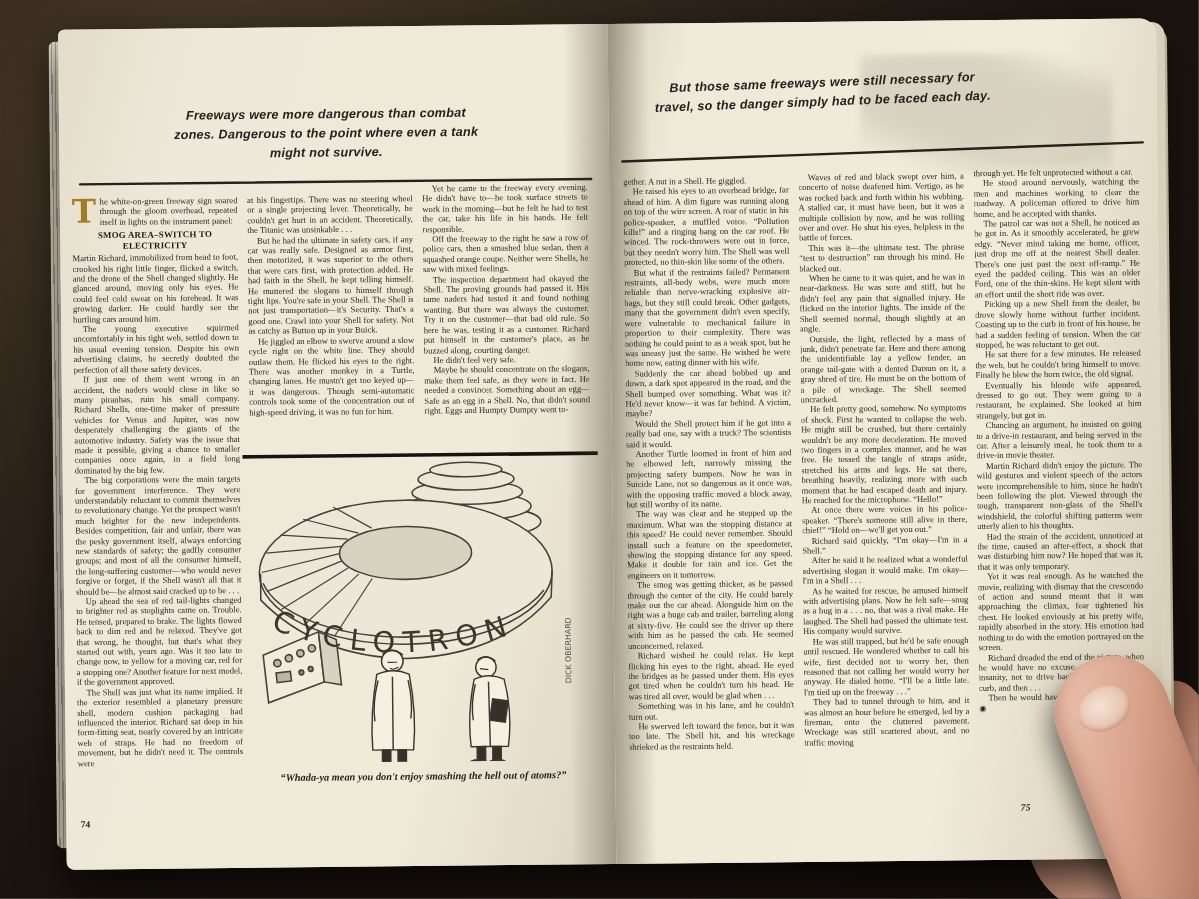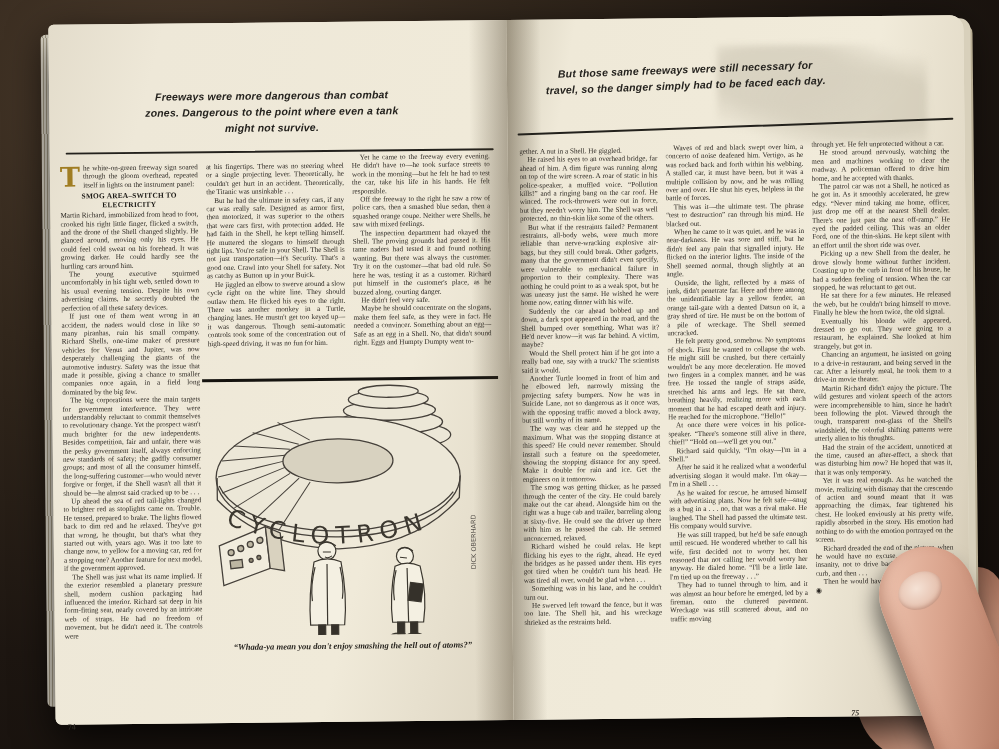--- a/index.html
+++ b/index.html
@@ -34,21 +34,21 @@
   .col p:first-child{text-indent:0;}
   .col[data-indent-first] p:first-child{text-indent:8px;}
   p.lead{margin:0;text-indent:0;}
   .dropcap{float:left;font-size:27px;line-height:23px;font-weight:bold;
     color:#a07d22;font-family:"DejaVu Serif",serif;margin:1px 3px 0 0;}
   h3.smog{margin:2px 0;font-size:7.4px;line-height:9px;text-align:center;
     font-weight:bold;color:#1d1b17;letter-spacing:.2px;}
   .cartoon{position:absolute;border-top:3px solid #15130f;background:transparent;}
   .caption{font-size:8.6px;font-style:italic;font-weight:bold;text-align:center;
     color:#26231e;line-height:1.35;margin-top:2px;}
-  .pagenum{position:absolute;font-size:8px;font-weight:bold;color:#2b2722;margin-top:40px;}
+  .pagenum{position:absolute;font-size:8px;font-weight:bold;color:#2b2722;}
   .ghost{position:absolute;opacity:.5;filter:blur(3px);
     background:
       radial-gradient(ellipse at 30% 30%, rgba(190,183,165,.9) 0 30%, transparent 60%),
       radial-gradient(ellipse at 70% 60%, rgba(185,178,158,.8) 0 35%, transparent 65%);}
   .fingers{position:absolute;right:-6px;bottom:-8px;width:150px;height:190px;
     background:radial-gradient(circle at 85% 85%, #e2b49e 0%, #c08a72 55%, #8d5a47 95%);
     border-radius:55% 18% 0 35%;}
   .thumb{position:absolute;left:903px;top:542px;width:96px;height:230px;
     transform:rotate(-21deg);
     background:linear-gradient(115deg,#ecc0ab 12%,#d9a38c 45%,#b87f68 80%,#96604d 100%);

